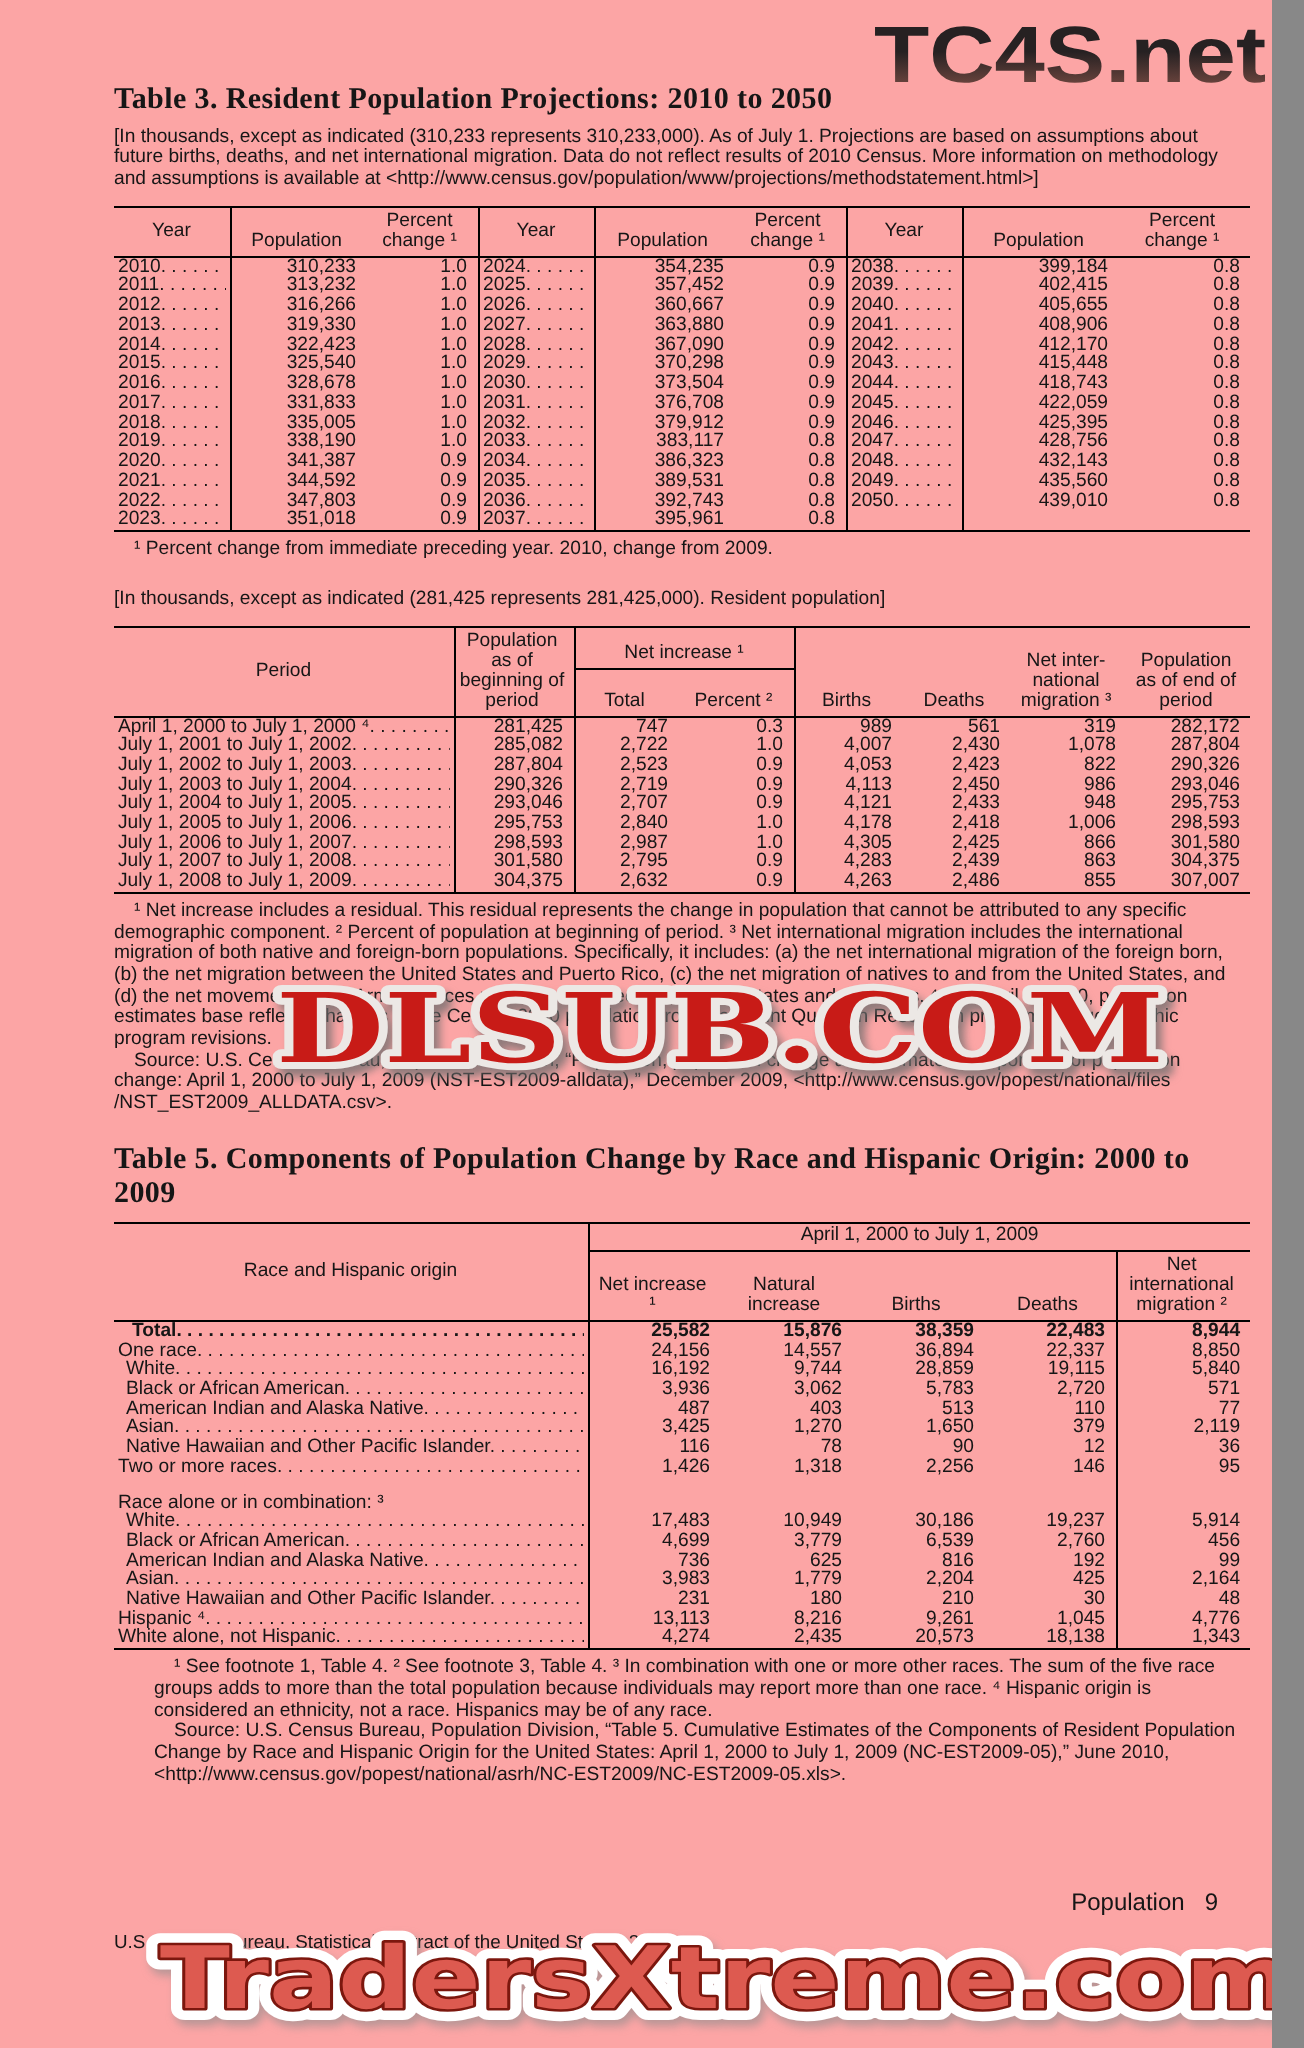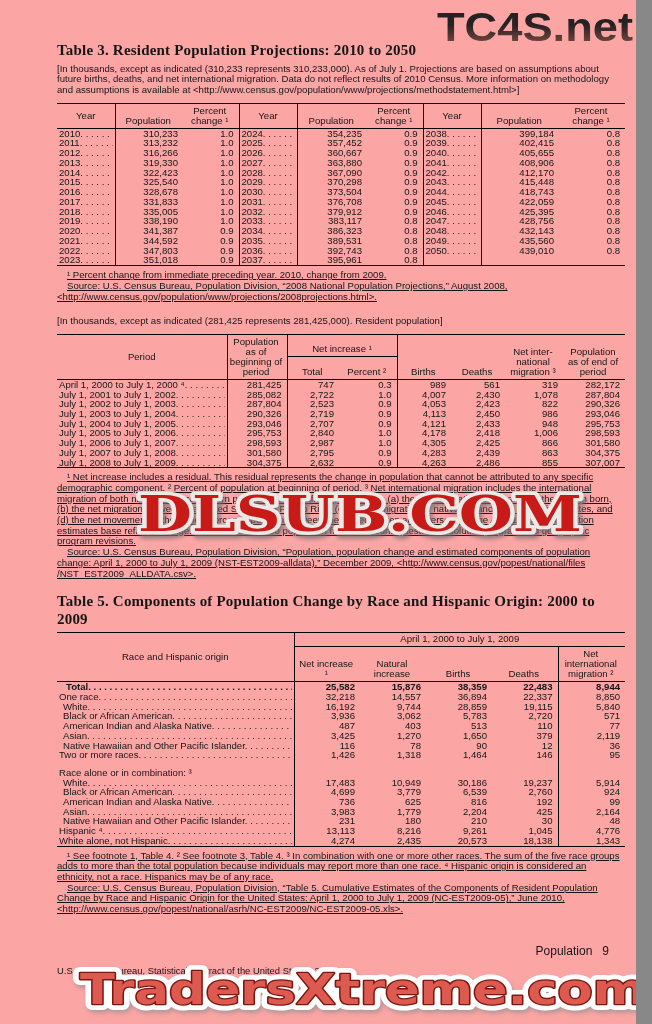--- a/index.html
+++ b/index.html
@@ -19,22 +19,22 @@
   td{font-size:9.6px;line-height:9.7px;padding:0 2px;vertical-align:bottom;}
   td.num{text-align:right;padding-right:5px;white-space:nowrap;}
   td.stub{text-align:left;}
   .vl{border-left:1px solid #000;}
   .lw{overflow:hidden;white-space:nowrap;}
   .dots{color:#161616;}
   tr.bold td{font-weight:bold;}
   tr.gap td{padding-top:8px;}
   td.ind1{padding-left:6px;}
   td.ind2{padding-left:9px;}
-  .fnblock{margin:4px 0 14px 0;text-decoration:underline;}
-  .fnblock.last{margin-bottom:0;}
+  .fnblock{margin:4px 0 14px 0;}
+  .fnblock.last{margin-bottom:0;margin-left:20px;}
   .fn{font-size:9.6px;line-height:10.7px;margin:0;text-indent:10px;overflow-wrap:anywhere;}
   .t3 td{line-height:9.75px;}
   .mt4{margin-top:1px;}
   .pageno{position:absolute;right:27px;top:944px;font-size:12px;margin-left:13px;}
   .pageno .num{margin-left:10px;}
   .footline{position:absolute;left:57px;top:965px;font-size:9.4px;}
   .wm{position:absolute;pointer-events:none;}
   .wm-top{right:0;top:0;}
   .wm-mid{left:128px;top:479px;filter:drop-shadow(3px 4px 2px rgba(110,110,110,.75));}
   .wm-bot{left:73px;top:958px;filter:drop-shadow(2px 3px 2px rgba(140,140,140,.6));}
@@ -311,21 +311,20 @@
               <div class="lw"><span></span></div>
             </td>
             <td class="num vl"></td>
             <td class="num"></td>
           </tr>
         </tbody>
     </table>
 
     <div class="fnblock">
       <p class="fn">¹ Percent change from immediate preceding year. 2010, change from 2009.</p>
-      <p class="fn">Source: U.S. Census Bureau, Population Division, “2008 National Population Projections,” August 2008, &lt;http://www.census.gov/population/www/projections/2008projections.html&gt;.</p>
     </div>
 
     <p class="note">[In thousands, except as indicated (281,425 represents 281,425,000). Resident population]</p>
 
     <table>
       <colgroup>
         <col style="width:170px">
           <col style="width:60px">
           <col style="width:52px">
           <col style="width:58px">
@@ -498,21 +497,21 @@
             <td class="num vl">25,582</td>
             <td class="num">15,876</td>
             <td class="num">38,359</td>
             <td class="num">22,483</td>
             <td class="num vl">8,944</td>
           </tr>
           <tr>
             <td class="stub lead">
               <div class="lw"><span>One race</span><span class="dots">. . . . . . . . . . . . . . . . . . . . . . . . . . . . . . . . . . . . . . . . . . . . . . . . . . . . . . . . . . . . </span></div>
             </td>
-            <td class="num vl">32,218</td>
+            <td class="num vl">24,156</td>
             <td class="num">14,557</td>
             <td class="num">36,894</td>
             <td class="num">22,337</td>
             <td class="num vl">8,850</td>
           </tr>
           <tr>
             <td class="stub lead ind1">
               <div class="lw"><span>White</span><span class="dots">. . . . . . . . . . . . . . . . . . . . . . . . . . . . . . . . . . . . . . . . . . . . . . . . . . . . . . . . . . . . </span></div>
             </td>
             <td class="num vl">16,192</td>
@@ -560,21 +559,21 @@
             <td class="num">90</td>
             <td class="num">12</td>
             <td class="num vl">36</td>
           </tr>
           <tr>
             <td class="stub lead">
               <div class="lw"><span>Two or more races</span><span class="dots">. . . . . . . . . . . . . . . . . . . . . . . . . . . . . . . . . . . . . . . . . . . . . . . . . . . . . . . . . . . . </span></div>
             </td>
             <td class="num vl">1,426</td>
             <td class="num">1,318</td>
-            <td class="num">1,464</td>
+            <td class="num">2,256</td>
             <td class="num">146</td>
             <td class="num vl">95</td>
           </tr>
           <tr class="gap">
             <td class="stub lead">
               <div class="lw"><span>Race alone or in combination: ³</span></div>
             </td>
             <td class="num vl"></td>
             <td class="num"></td>
             <td class="num"></td>
@@ -592,21 +591,21 @@
             <td class="num vl">5,914</td>
           </tr>
           <tr>
             <td class="stub lead ind1">
               <div class="lw"><span>Black or African American</span><span class="dots">. . . . . . . . . . . . . . . . . . . . . . . . . . . . . . . . . . . . . . . . . . . . . . . . . . . . . . . . . . . . </span></div>
             </td>
             <td class="num vl">4,699</td>
             <td class="num">3,779</td>
             <td class="num">6,539</td>
             <td class="num">2,760</td>
-            <td class="num vl">924</td>
+            <td class="num vl">456</td>
           </tr>
           <tr>
             <td class="stub lead ind1">
               <div class="lw"><span>American Indian and Alaska Native</span><span class="dots">. . . . . . . . . . . . . . . . . . . . . . . . . . . . . . . . . . . . . . . . . . . . . . . . . . . . . . . . . . . . </span></div>
             </td>
             <td class="num vl">736</td>
             <td class="num">625</td>
             <td class="num">816</td>
             <td class="num">192</td>
             <td class="num vl">99</td>

